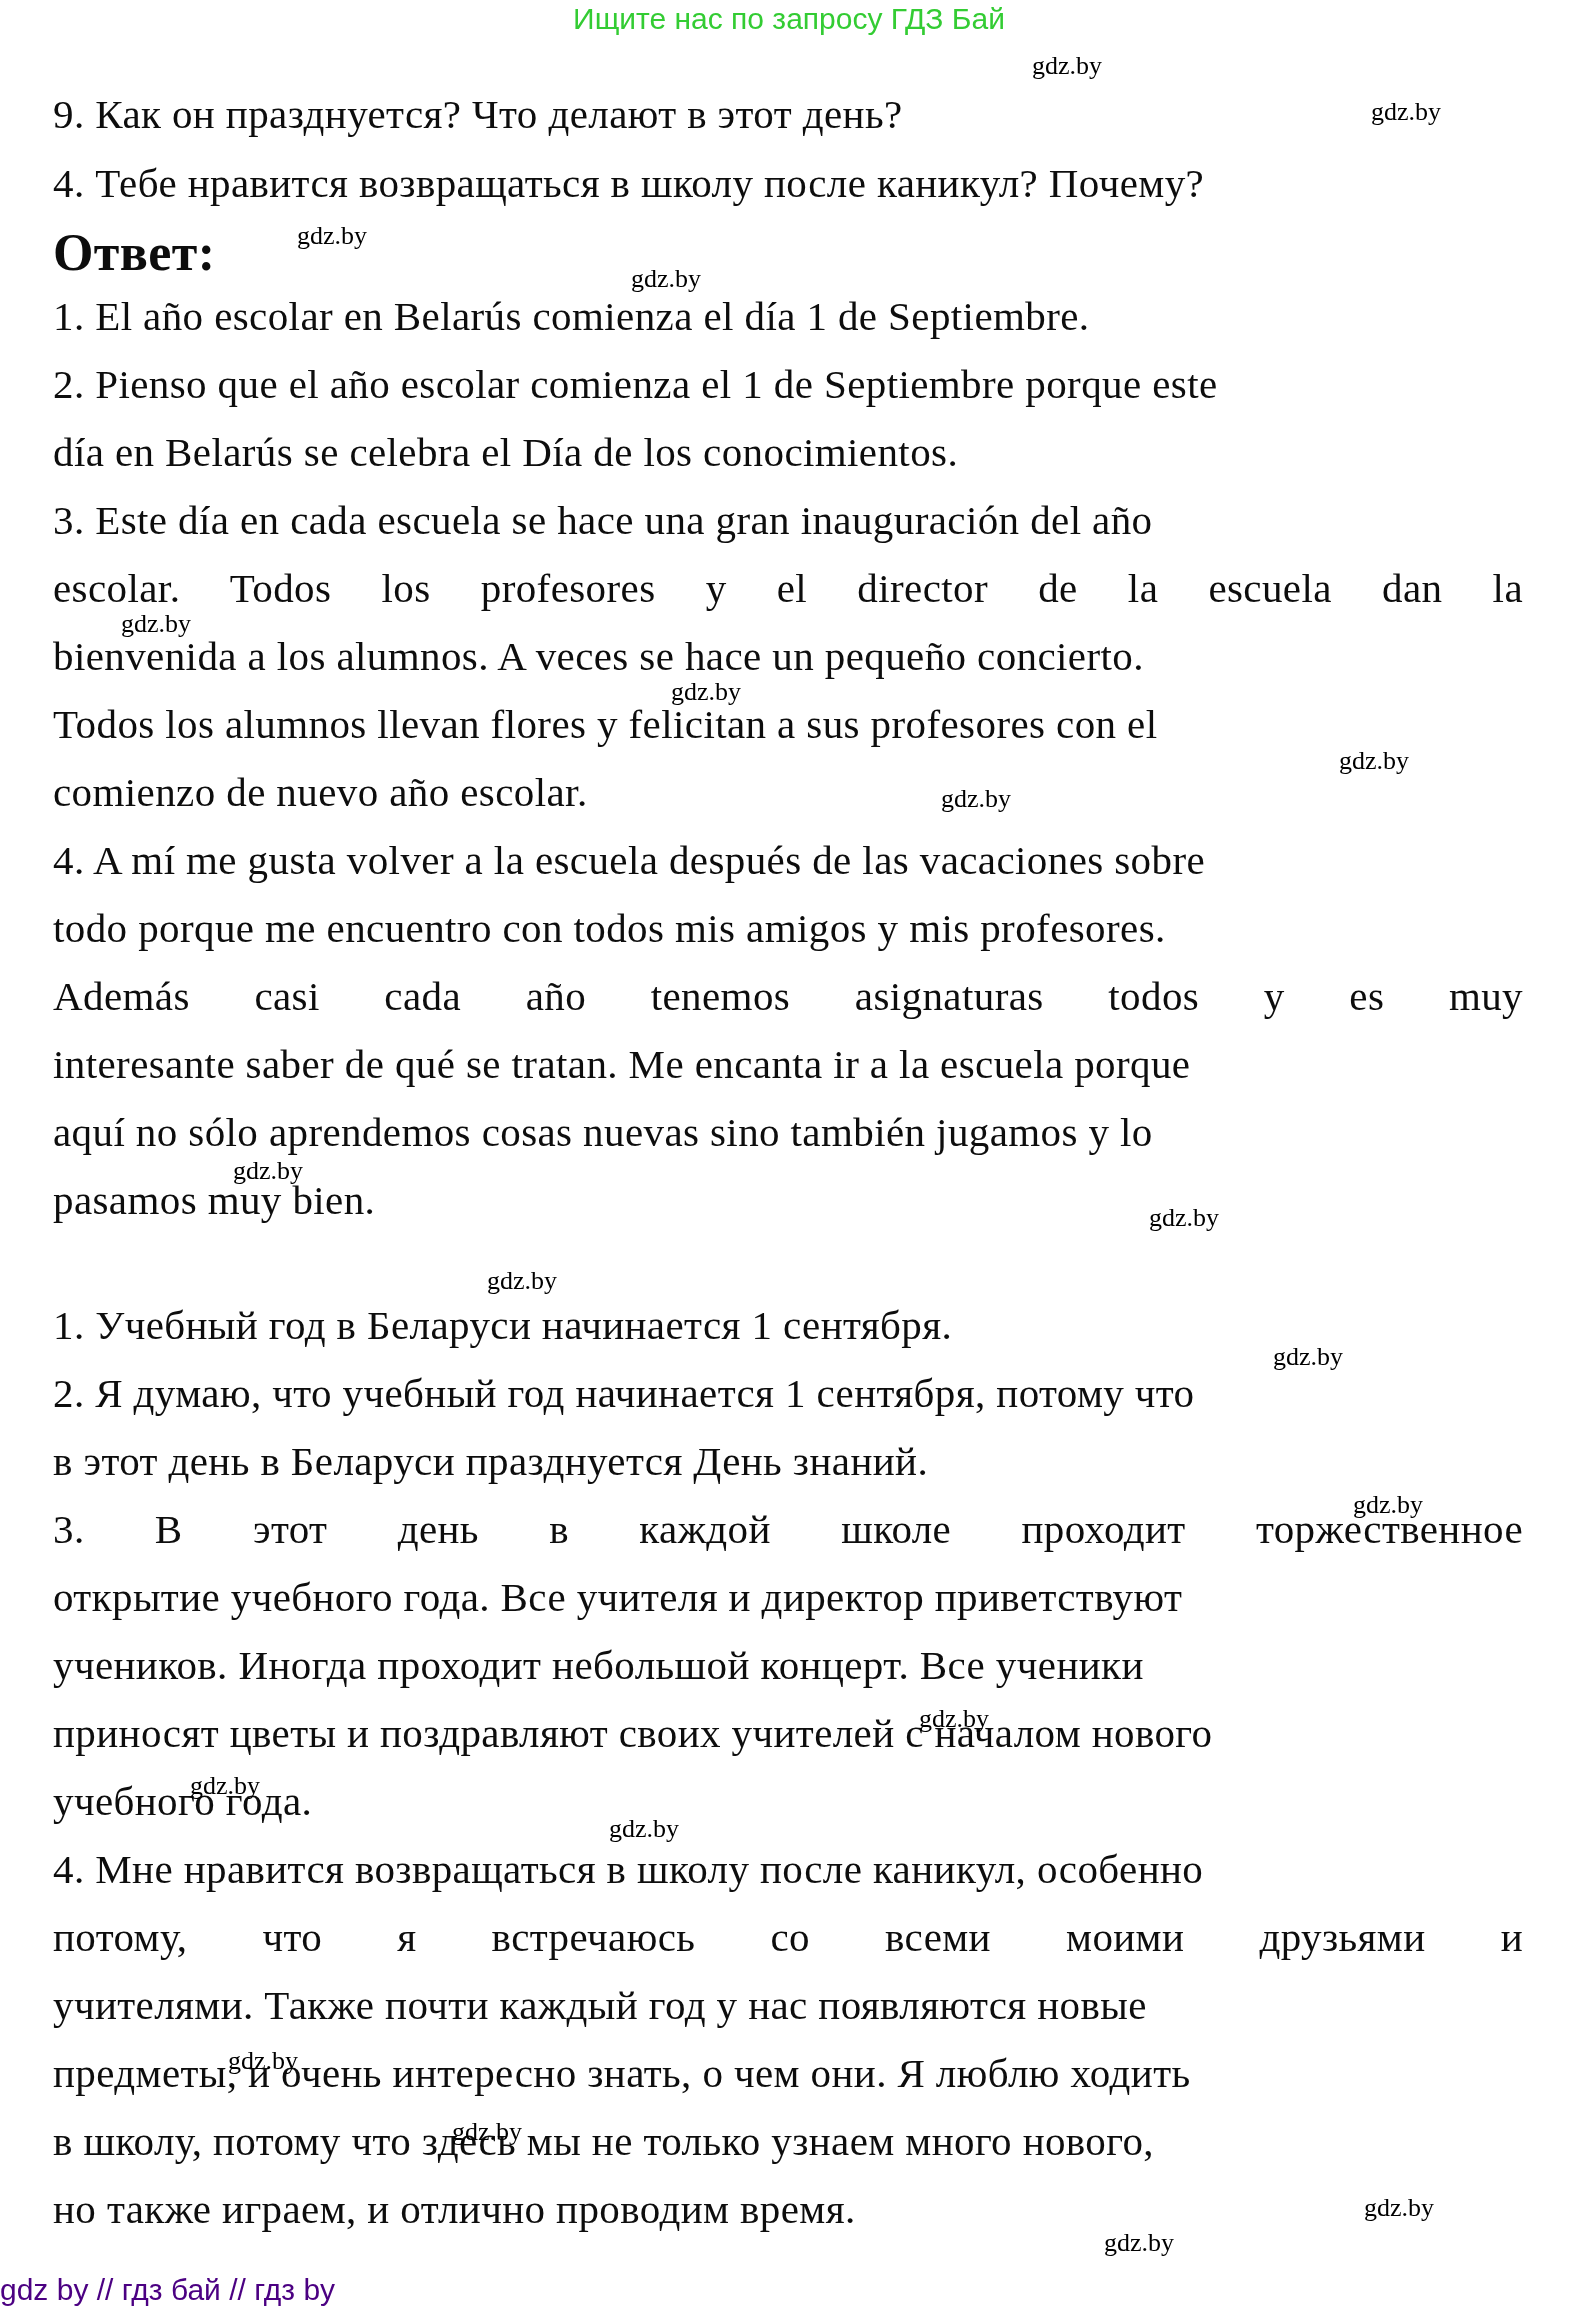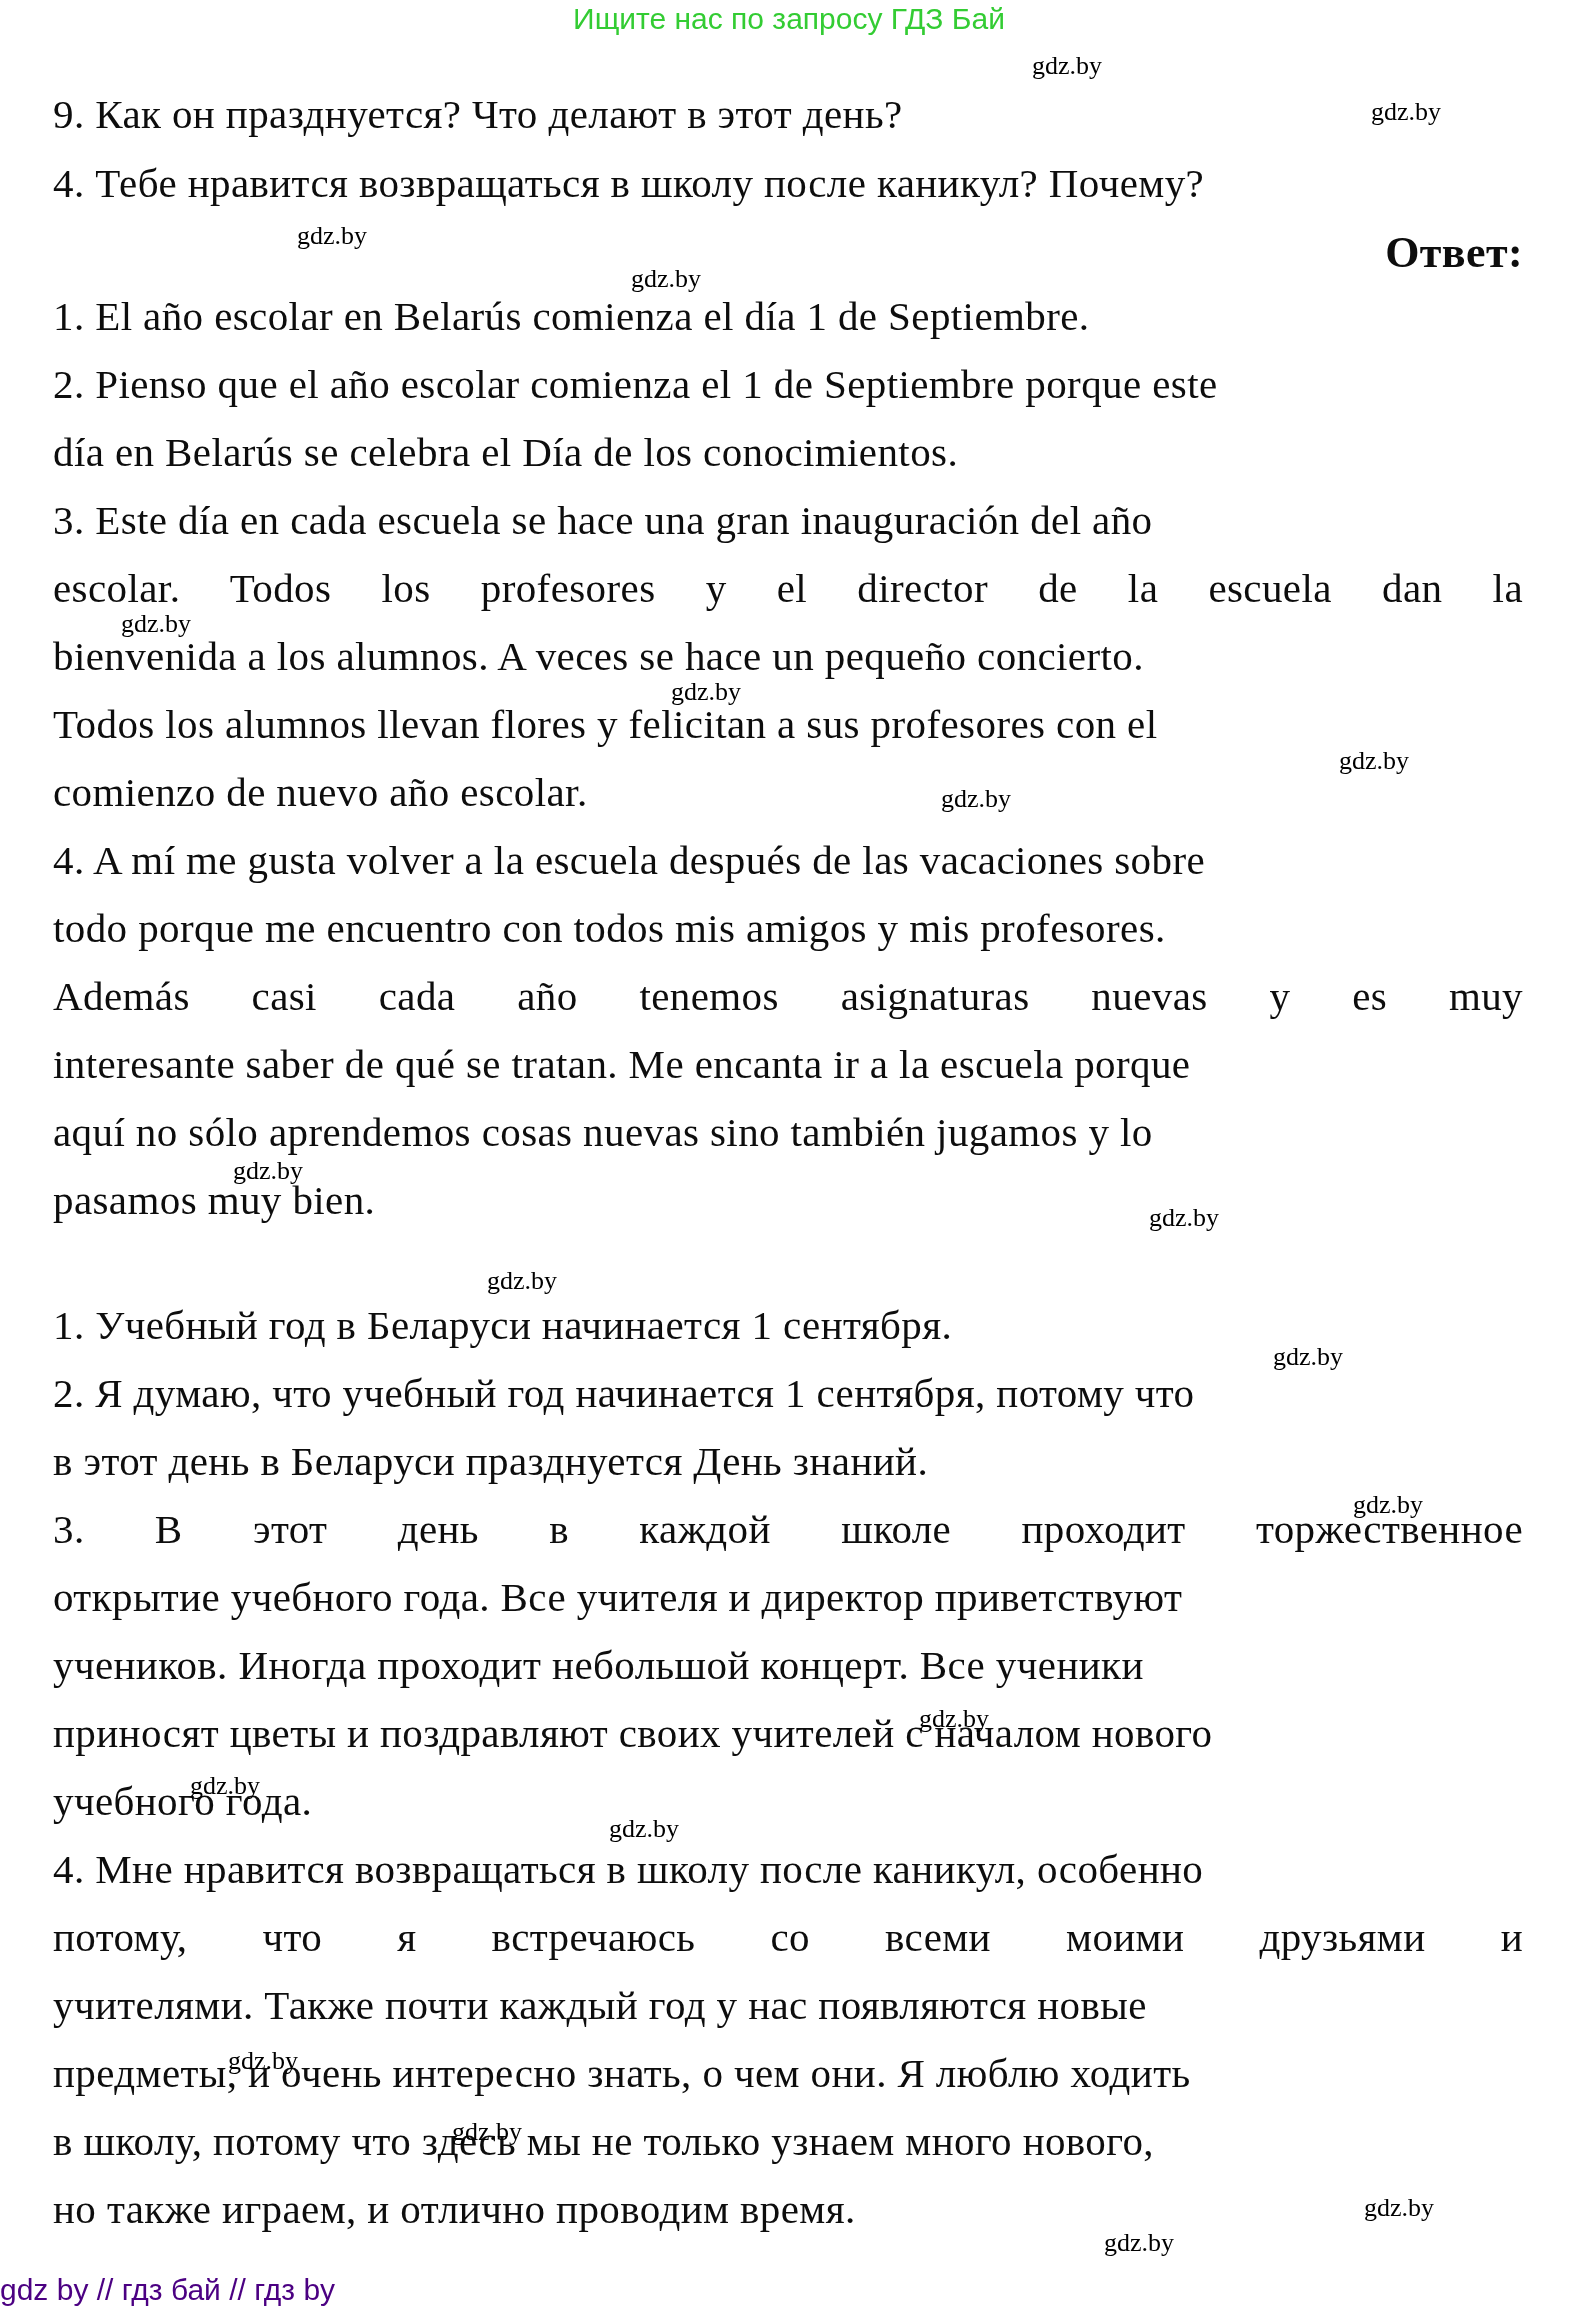--- a/index.html
+++ b/index.html
@@ -37,22 +37,21 @@
   .ru-block  { top: 1291px; }
   .line {
     font-size: 41px;
     line-height: 68px;
     white-space: nowrap;
     letter-spacing: 0.4px;
   }
   .q-block .line { line-height: 69px; }
   .answer-label {
     font-weight: bold;
-    font-size: 44px;
-    text-align: right;
+    font-size: 52px;
   }
   .stretch {
     white-space: normal;
     text-align: justify;
     text-align-last: justify;
   }
   .wm {
     position: absolute;
     font-family: Liberation Serif, serif;
     font-size: 26px;
@@ -86,21 +85,21 @@
     <div class="line">1. El año escolar en Belarús comienza el día 1 de Septiembre.</div>
     <div class="line">2. Pienso que el año escolar comienza el 1 de Septiembre porque este</div>
     <div class="line">día en Belarús se celebra el Día de los conocimientos.</div>
     <div class="line">3. Este día en cada escuela se hace una gran inauguración del año</div>
     <div class="line stretch">escolar. Todos los profesores y el director de la escuela dan la</div>
     <div class="line">bienvenida a los alumnos. A veces se hace un pequeño concierto.</div>
     <div class="line">Todos los alumnos llevan flores y felicitan a sus profesores con el</div>
     <div class="line">comienzo de nuevo año escolar.</div>
     <div class="line">4. A mí me gusta volver a la escuela después de las vacaciones sobre</div>
     <div class="line">todo porque me encuentro con todos mis amigos y mis profesores.</div>
-    <div class="line stretch">Además casi cada año tenemos asignaturas nuevas y es muy</div>
+    <div class="line stretch">Además casi cada año tenemos asignaturas todos y es muy</div>
     <div class="line">interesante saber de qué se tratan. Me encanta ir a la escuela porque</div>
     <div class="line">aquí no sólo aprendemos cosas nuevas sino también jugamos y lo</div>
     <div class="line">pasamos muy bien.</div>
   </div>
 
   <div class="block ru-block">
     <div class="line">1. Учебный год в Беларуси начинается 1 сентября.</div>
     <div class="line">2. Я думаю, что учебный год начинается 1 сентября, потому что</div>
     <div class="line">в этот день в Беларуси празднуется День знаний.</div>
     <div class="line stretch">3. В этот день в каждой школе проходит торжественное</div>

